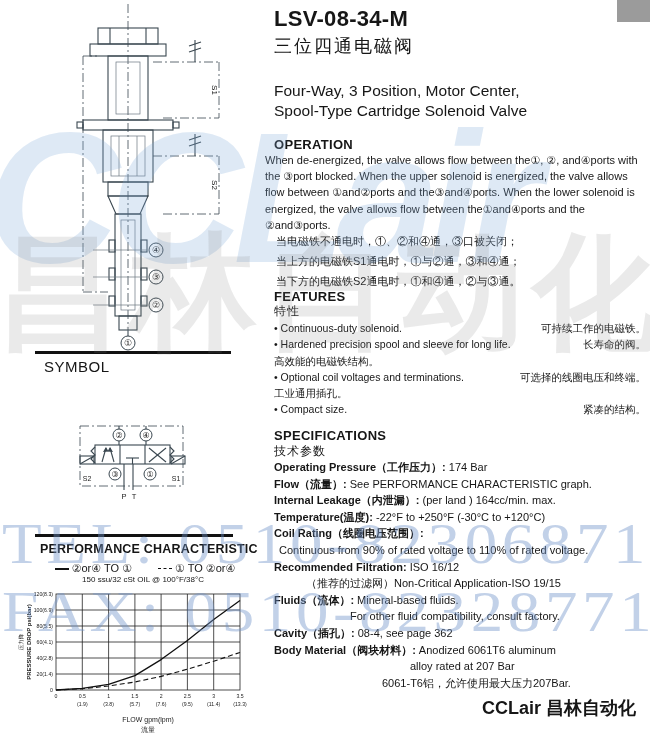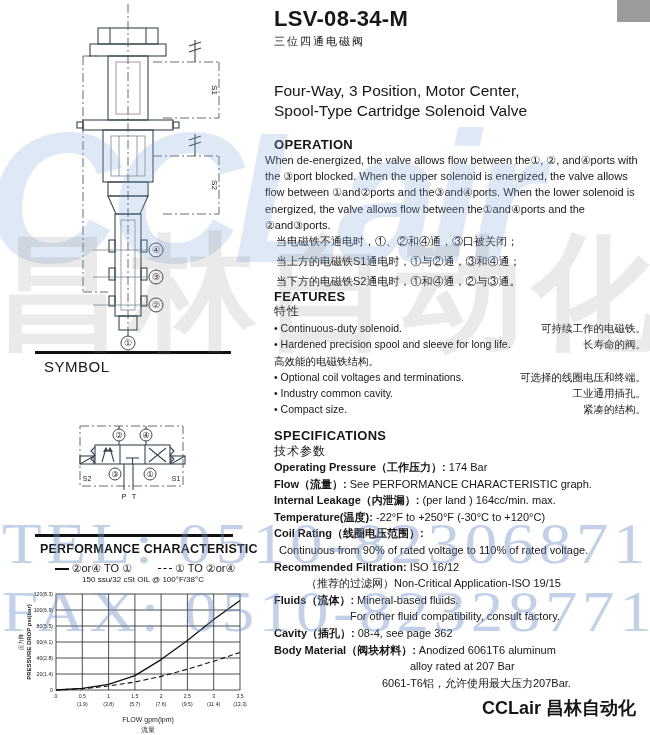--- a/index.html
+++ b/index.html
@@ -28,21 +28,21 @@
   .h-symbol{left:44px;top:358px;font-size:15px;letter-spacing:.5px;}
   .h-perf{left:40px;top:542px;font-size:12.5px;font-weight:bold;letter-spacing:.2px;}
   .legend{left:50px;top:562px;width:190px;display:flex;justify-content:center;gap:26px;
     font-size:11px;align-items:center;}
   .leg{display:flex;align-items:center;gap:3px;}
   .leg-line{display:inline-block;width:14px;height:0;border-top:2px solid #111;}
   .leg-line.dashed{border-top-style:dashed;border-top-width:1.6px;}
   .chart-note{left:40px;top:575px;width:206px;text-align:center;font-size:8px;}
   
   .model{left:274px;top:6px;font-size:22px;font-weight:bold;letter-spacing:.3px;}
-  .model-cn{left:274px;top:34px;font-size:11px;letter-spacing:2px;}
+  .model-cn{left:274px;top:34px;font-size:18px;letter-spacing:2px;}
   .sub1{left:274px;top:82px;font-size:15.5px;}
   .sub2{left:274px;top:102px;font-size:15.5px;}
   .sec-h{font-size:13px;font-weight:bold;letter-spacing:.3px;}
   .sec-h-cn{font-size:12px;letter-spacing:1px;}
   .op-h{left:274px;top:137px;}
   .op-para{left:265px;top:152px;width:384px;font-size:11px;line-height:16.2px;}
   .op-cn{left:276px;top:231px;font-size:11px;line-height:20px;}
   .feat-h{left:274px;top:289px;}
   .feat-h-cn{left:274px;top:303px;}
   .bullets{left:274px;top:320px;width:372px;}
@@ -289,21 +289,20 @@
     <span class="cn">长寿命的阀。</span>
   </div>
   <div class="bullet">
     <span class="cn">高效能的电磁铁结构。</span>
   </div>
   <div class="bullet">
     <span class="en">Optional coil voltages and terminations.</span>
     <span class="cn">可选择的线圈电压和终端。</span>
   </div>
   <div class="bullet">
-    <span class="en">Industry common cavity.</span>
     <span class="cn">工业通用插孔。</span>
   </div>
   <div class="bullet">
     <span class="en">Compact size.</span>
     <span class="cn">紧凑的结构。</span>
   </div>
 </div>
 
 <div class="abs layer sec-h spec-h">SPECIFICATIONS</div>
 <div class="abs layer sec-h-cn spec-h-cn">技术参数</div>

